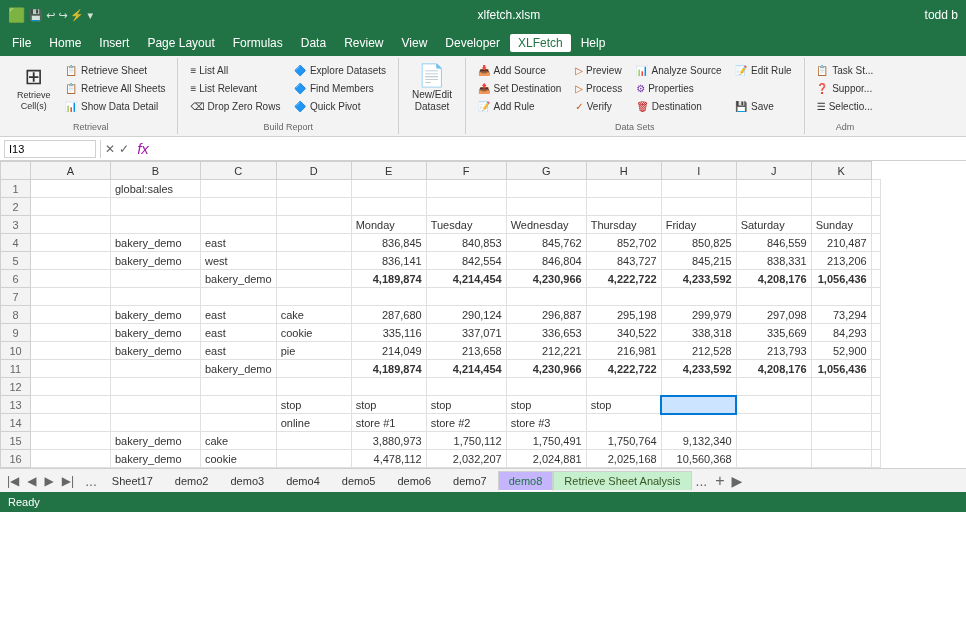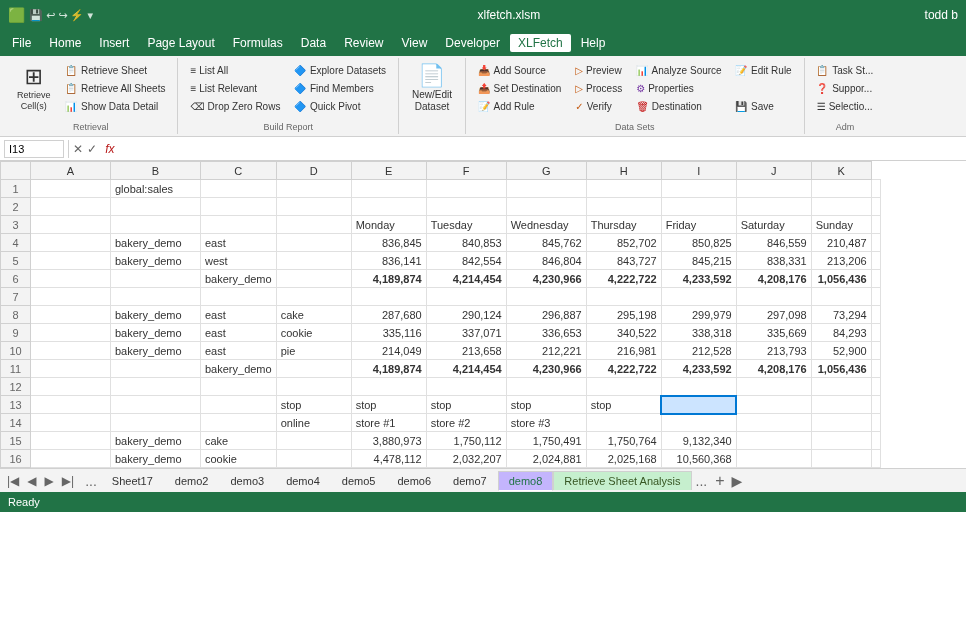--- a/index.html
+++ b/index.html
@@ -109,31 +109,31 @@
     .formula-bar {
       display: flex;
       align-items: center;
       height: 24px;
       border-bottom: 1px solid #d0d0d0;
       background: white;
       padding: 0 4px;
       gap: 4px;
     }
     .cell-ref-box {
-      width: 60px;
+      width: 92px;
       height: 18px;
       border: 1px solid #d0d0d0;
       padding: 0 4px;
       font-size: 11px;
       display: flex;
       align-items: center;
     }
     .formula-bar-divider { width: 1px; height: 18px; background: #d0d0d0; }
     .formula-bar-icons { display: flex; gap: 4px; align-items: center; font-size: 12px; color: #666; }
-    .formula-bar-fx { font-style: italic; font-size: 12px; color: #b91c1c; padding: 0 4px; }
+    .formula-bar-fx { font-style: italic; font-size: 15px; color: #a21caf; padding: 0 4px; }
     .formula-input { flex: 1; border: none; outline: none; font-size: 11px; }
 
     
     .spreadsheet-container {
       display: flex;
       flex-direction: column;
       flex: 1;
       overflow: hidden;
     }
     .sheet-body {

